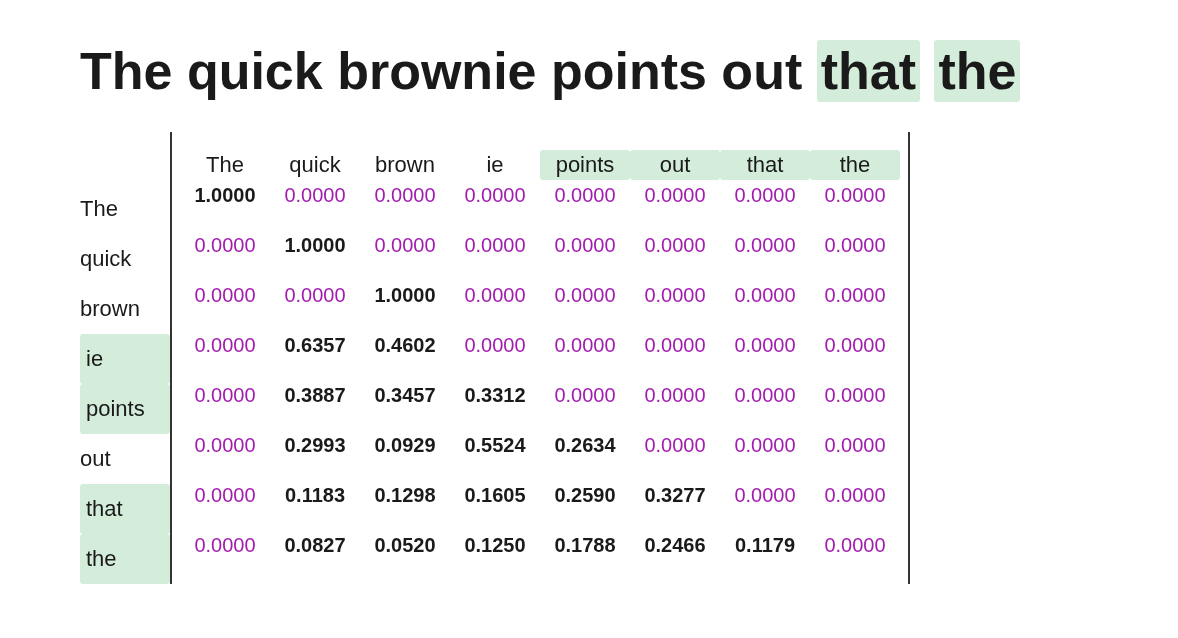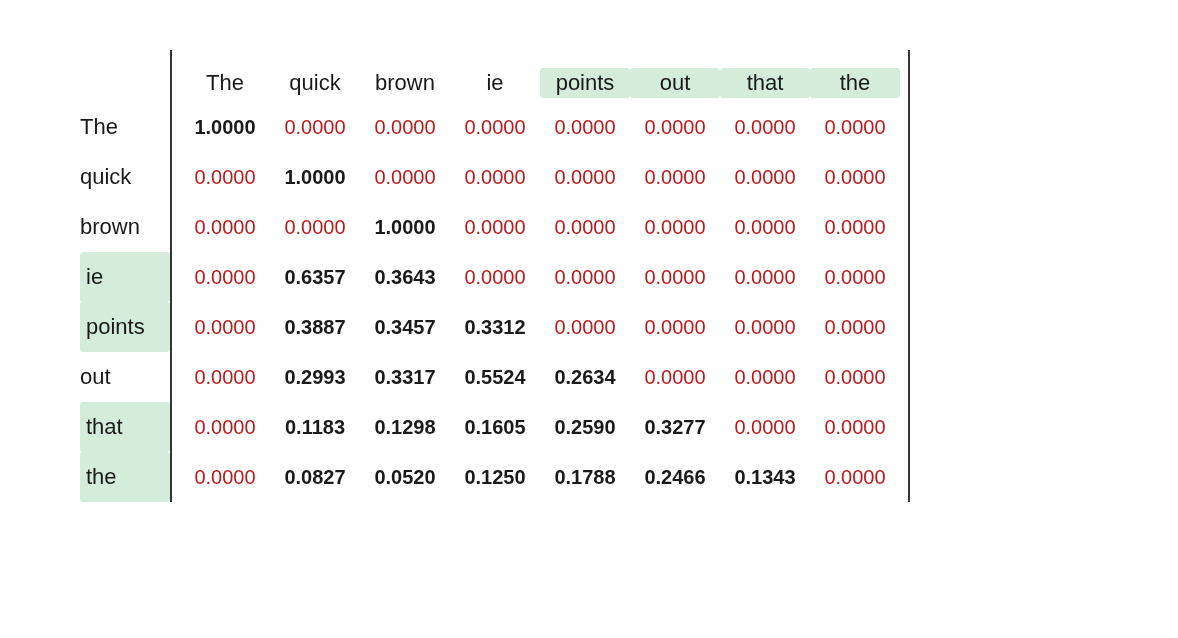--- a/index.html
+++ b/index.html
@@ -66,40 +66,42 @@
       font-weight: 500;
       padding: 2px 4px;
     }
     .col-header.highlight {
       background-color: #d4edda;
       border-radius: 3px;
     }
     .matrix-row {
       display: flex;
       height: 50px;
-      align-items: center;
     }
     .cell {
       width: 90px;
       text-align: center;
       font-size: 20px;
       font-weight: 400;
     }
     .cell.dim {
-      color: #b91c1c;
+      color: #a21caf;
     }
     .cell.bold {
       color: #1a1a1a;
       font-weight: 600;
     }
   </style>
 </head>
 <body>
 
 <div>
+  <div class="title-section">
+    <span class="title-text">The quick brownie points out <span class="title-highlight">that</span> <span class="title-highlight">the</span></span>
+  </div>
 
   <div class="table-container">
     <div class="row-labels" id="row-labels-container">
     <div class="row-label">The</div>
         <div class="row-label">quick</div>
         <div class="row-label">brown</div>
         <div class="row-label highlight">ie</div>
         <div class="row-label highlight">points</div>
         <div class="row-label">out</div>
         <div class="row-label highlight">that</div>
@@ -143,41 +145,41 @@
             <div class="cell bold">1.0000</div>
             <div class="cell dim">0.0000</div>
             <div class="cell dim">0.0000</div>
             <div class="cell dim">0.0000</div>
             <div class="cell dim">0.0000</div>
             <div class="cell dim">0.0000</div>
           </div>
           <div class="matrix-row">
             <div class="cell dim">0.0000</div>
             <div class="cell bold">0.6357</div>
-            <div class="cell bold">0.3643</div>
+            <div class="cell bold">0.4602</div>
             <div class="cell dim">0.0000</div>
             <div class="cell dim">0.0000</div>
             <div class="cell dim">0.0000</div>
             <div class="cell dim">0.0000</div>
             <div class="cell dim">0.0000</div>
           </div>
           <div class="matrix-row">
             <div class="cell dim">0.0000</div>
             <div class="cell bold">0.3887</div>
             <div class="cell bold">0.3457</div>
             <div class="cell bold">0.3312</div>
             <div class="cell dim">0.0000</div>
             <div class="cell dim">0.0000</div>
             <div class="cell dim">0.0000</div>
             <div class="cell dim">0.0000</div>
           </div>
           <div class="matrix-row">
             <div class="cell dim">0.0000</div>
             <div class="cell bold">0.2993</div>
-            <div class="cell bold">0.3317</div>
+            <div class="cell bold">0.0929</div>
             <div class="cell bold">0.5524</div>
             <div class="cell bold">0.2634</div>
             <div class="cell dim">0.0000</div>
             <div class="cell dim">0.0000</div>
             <div class="cell dim">0.0000</div>
           </div>
           <div class="matrix-row">
             <div class="cell dim">0.0000</div>
             <div class="cell bold">0.1183</div>
             <div class="cell bold">0.1298</div>
@@ -187,19 +189,19 @@
             <div class="cell dim">0.0000</div>
             <div class="cell dim">0.0000</div>
           </div>
           <div class="matrix-row">
             <div class="cell dim">0.0000</div>
             <div class="cell bold">0.0827</div>
             <div class="cell bold">0.0520</div>
             <div class="cell bold">0.1250</div>
             <div class="cell bold">0.1788</div>
             <div class="cell bold">0.2466</div>
-            <div class="cell bold">0.1343</div>
+            <div class="cell bold">0.1179</div>
             <div class="cell dim">0.0000</div>
           </div>
         </div>
     </div>
   </div>
 </div>
 
 </body></html>

